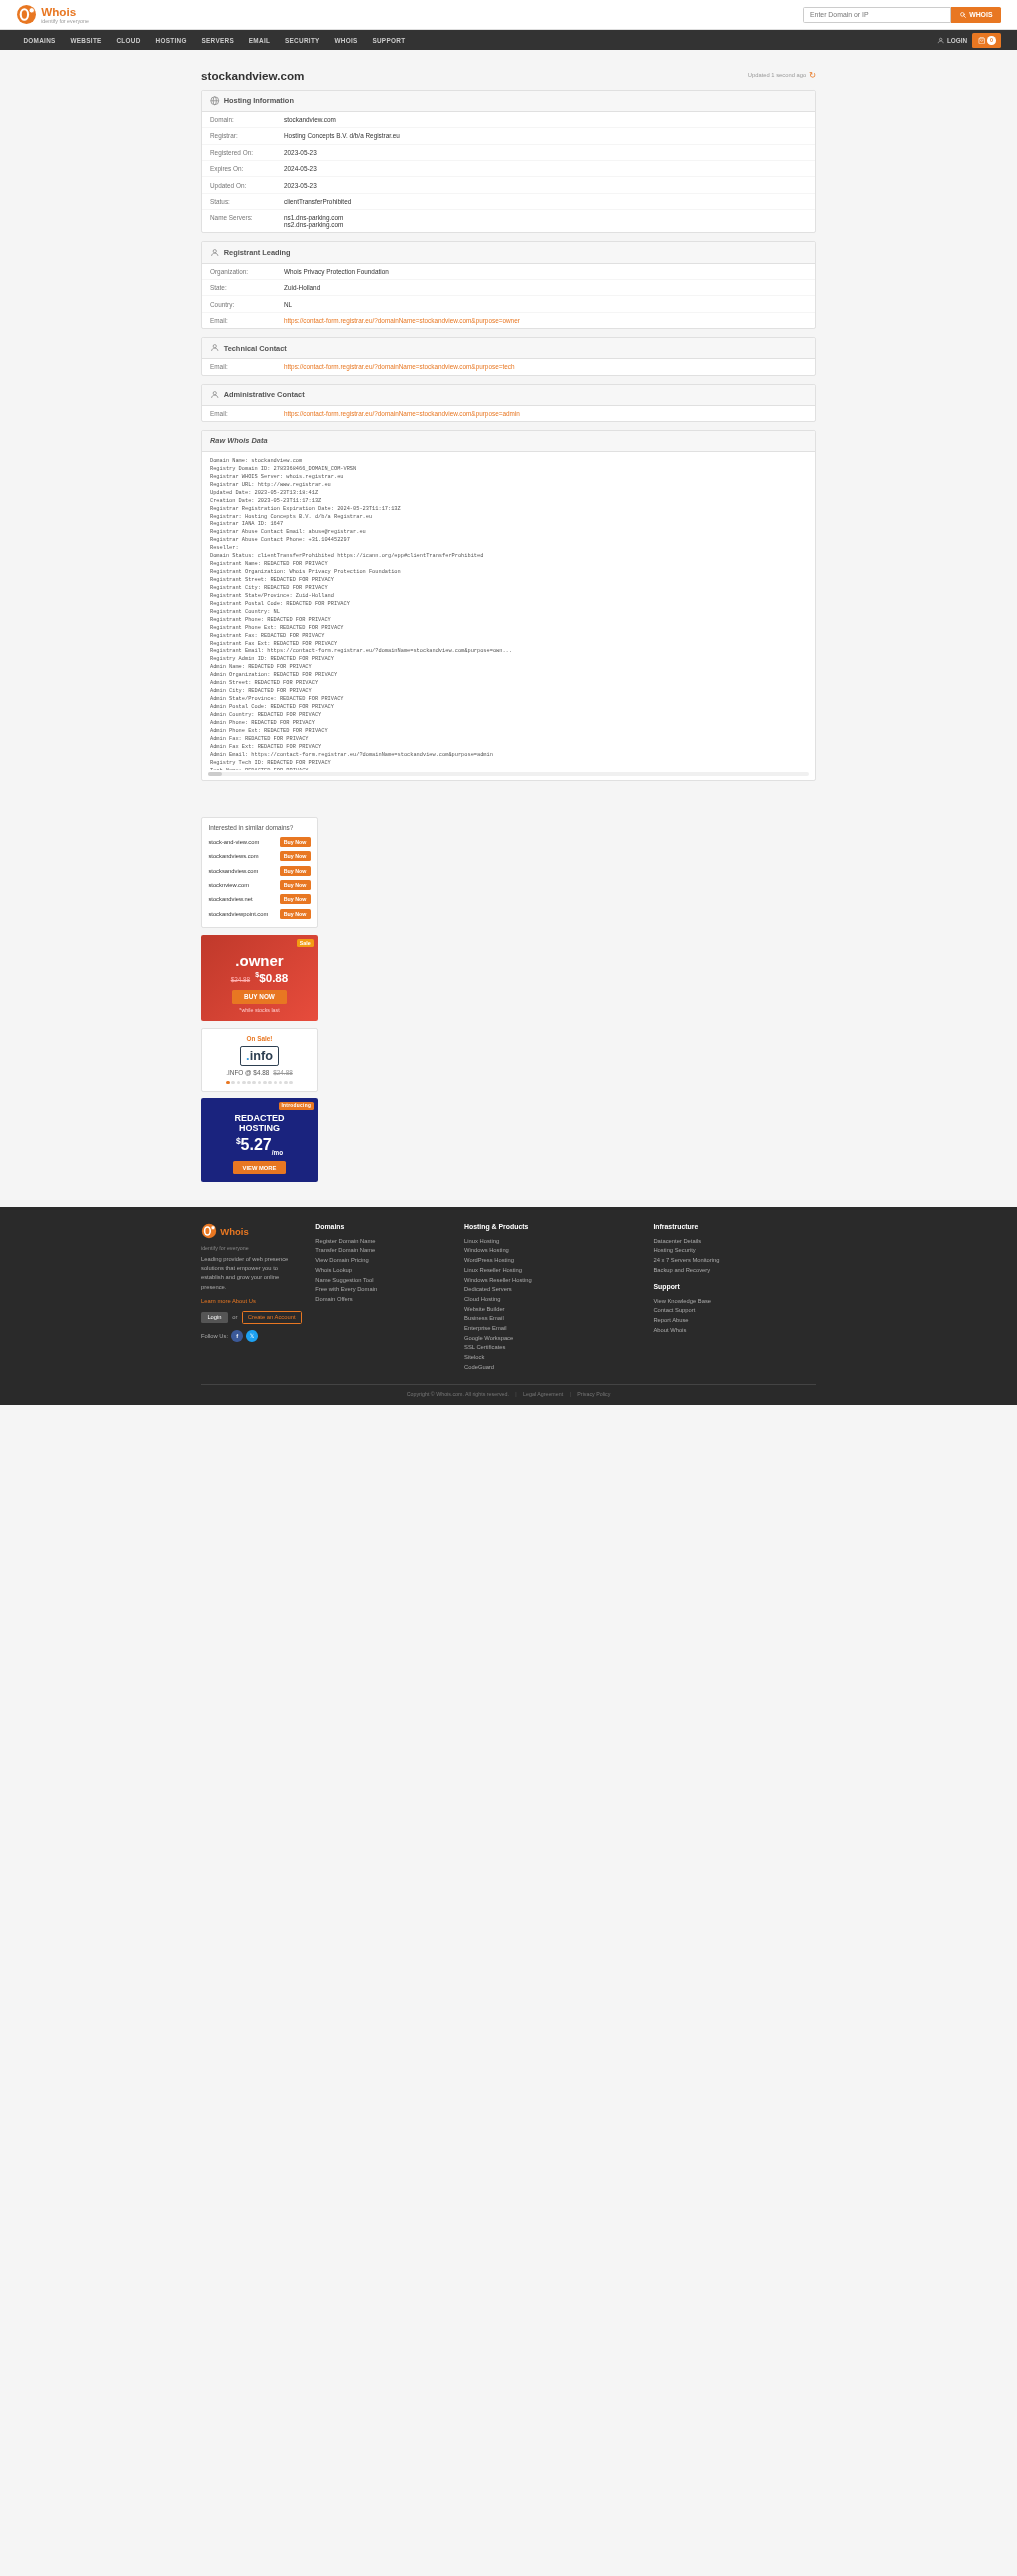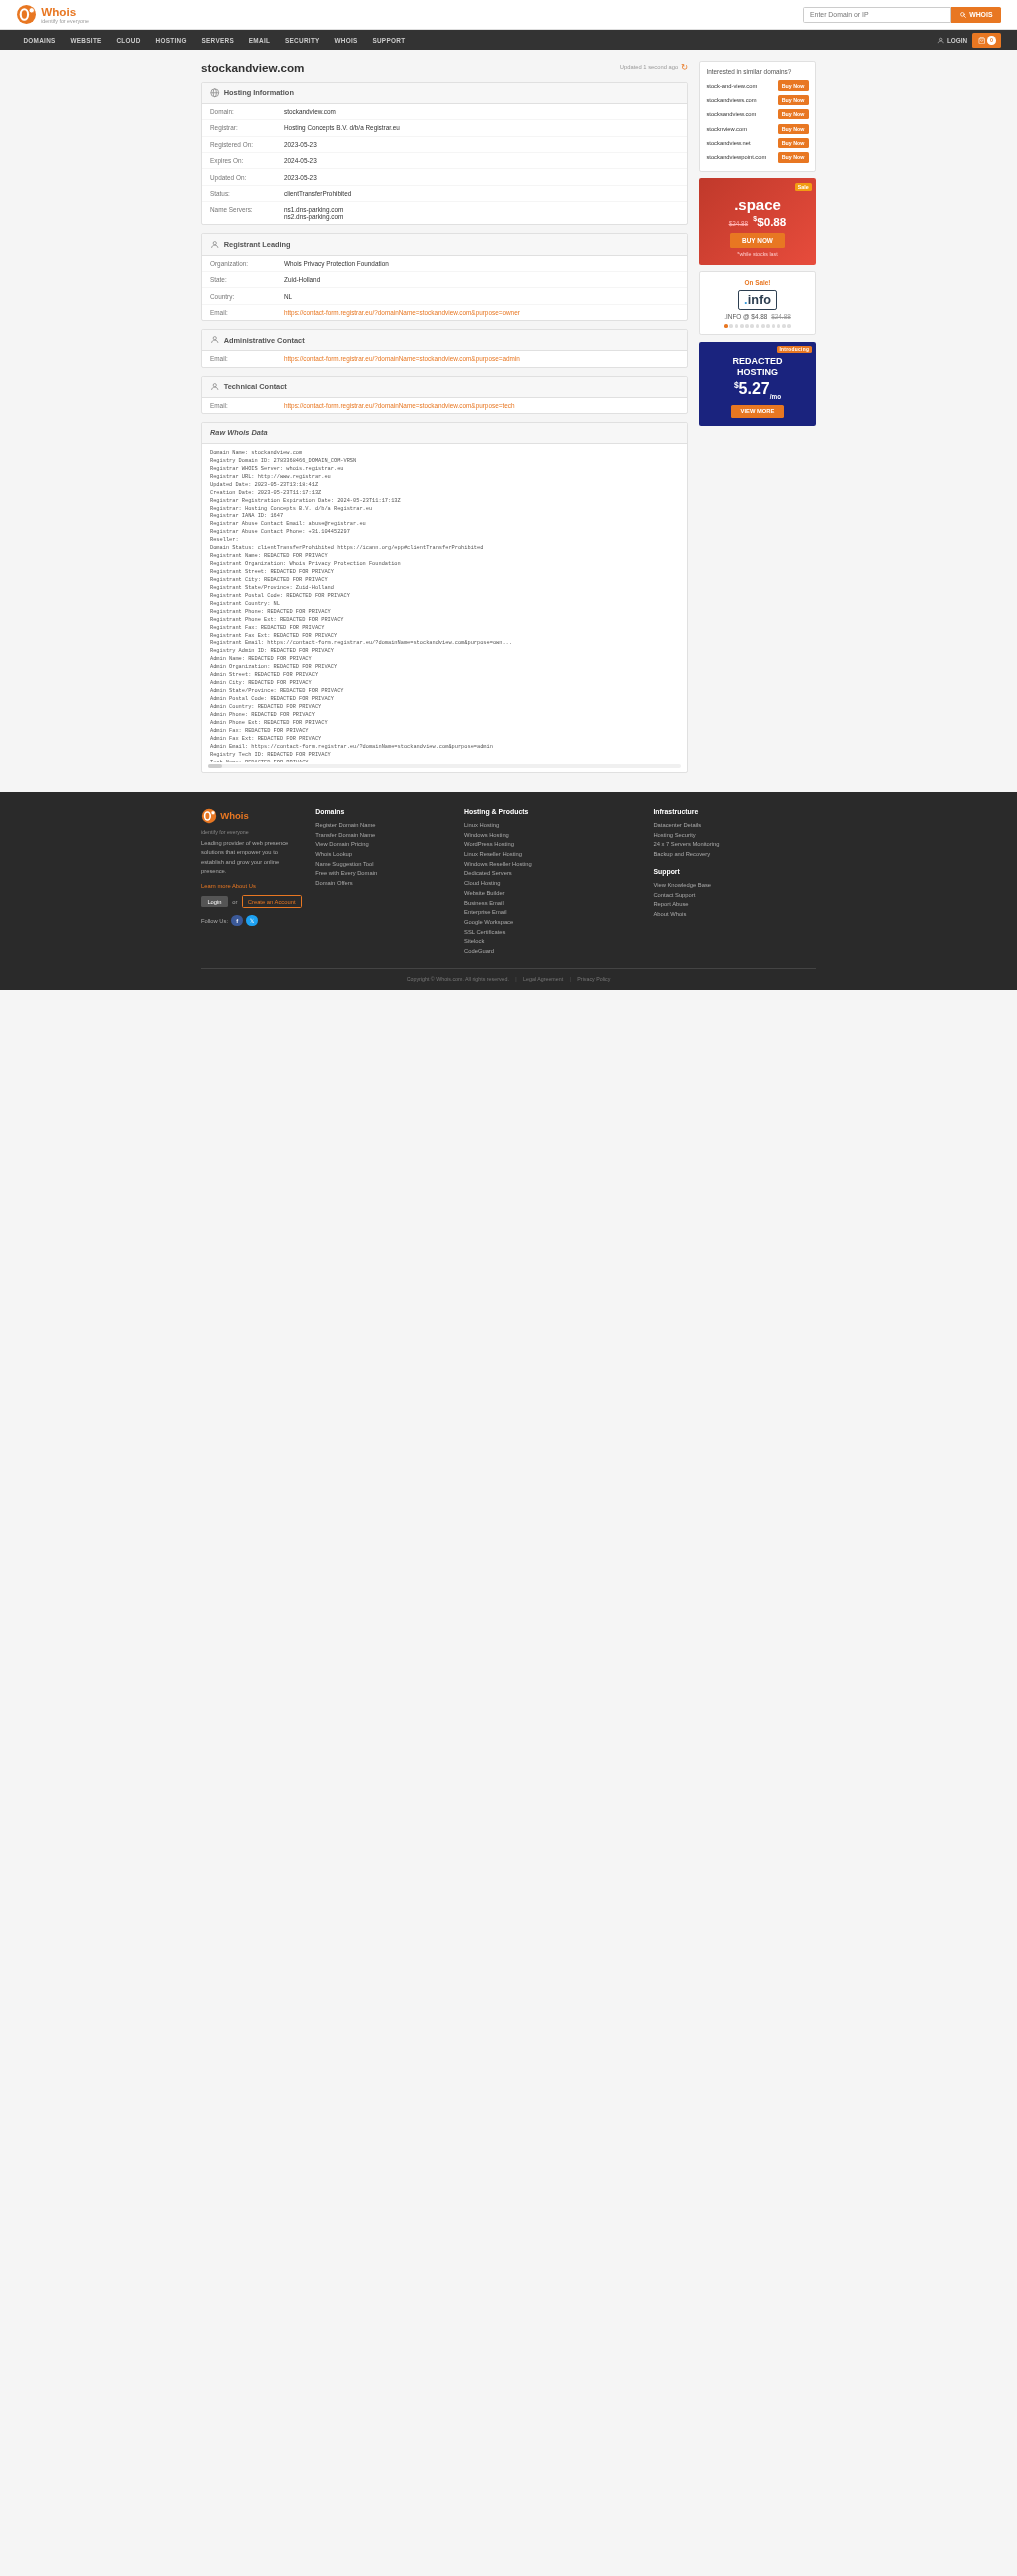--- a/index.html
+++ b/index.html
@@ -55,21 +55,21 @@
     <span style="background:#e87722;color:#fff;padding:3.2px 5.3px;border-radius:1.6px;font-size:6.4px;font-weight:bold;cursor:pointer;display:flex;align-items:center;gap:2.1px;">
       <svg width="7.4" height="7.4" viewBox="0 0 24 24" fill="none" stroke="white" stroke-width="2">
           <path d="M6 2L3 6v14a2 2 0 002 2h14a2 2 0 002-2V6l-3-4zM3 6h18M16 10a4 4 0 01-8 0"></path>
         </svg>
       <span style="background:#fff;color:#e87722;border-radius:50%;width:8.5px;height:8.5px;font-size:5.3px;display:inline-flex;align-items:center;justify-content:center;font-weight:bold;">0</span>
     </span>
   </div>
 </nav>
 
 <div style="background:#f5f5f5;padding:10.6px 16px;">
-  <div style="max-width:615px;margin:0 auto;display:flex;gap:11px;">
+  <div style="max-width:615px;margin:8px auto;display:flex;gap:28px;flex-direction:column;">
 
     <div style="flex:1;min-width:0;">
 
       <div style="display:flex;align-items:center;justify-content:space-between;margin-bottom:8px;">
         <h1 style="font-size:11.7px;font-weight:bold;color:#333;">stockandview.com</h1>
         <div style="display:flex;align-items:center;gap:2.7px;font-size:5.8px;color:#999;">
           <span>Updated 1 second ago</span>
           <span style="color:#e87722;font-size:8.5px;cursor:pointer;">↻</span>
         </div>
       </div>
@@ -147,45 +147,45 @@
         </tbody>
           </table>
       </div>
 
       <div style="background:#fff;border:0.5px solid #e0e0e0;border-radius:2.1px;margin-bottom:8px;">
         <div style="background:#f7f7f7;padding:5.3px 8px;display:flex;align-items:center;gap:4.2px;border-bottom:0.5px solid #e0e0e0;border-radius:2.1px 2.1px 0 0;">
           <svg width="9.5" height="9.5" viewBox="0 0 24 24" fill="none" stroke="#888" stroke-width="2">
               <circle cx="12" cy="8" r="4"></circle>
               <path d="M4 20c0-4 3.6-7 8-7s8 3 8 7"></path>
             </svg>
-          <span style="font-size:7.4px;font-weight:bold;color:#555;">Administrative Contact</span>
+          <span style="font-size:7.4px;font-weight:bold;color:#555;">Technical Contact</span>
         </div>
         <table style="width:100%;border-collapse:collapse;">
           <tbody>
               <tr>
             <td style="color:#777;width:74px;padding:4.2px 8px;font-size:6.4px;vertical-align:top;">Email:</td>
-            <td style="padding:4.2px 8px;font-size:6.4px;"><a style="color:#e87722;text-decoration:none;font-size:6.4px;word-break:break-all;">https://contact-form.registrar.eu/?domainName=stockandview.com&amp;purpose=admin</a></td>
+            <td style="padding:4.2px 8px;font-size:6.4px;"><a style="color:#e87722;text-decoration:none;font-size:6.4px;word-break:break-all;">https://contact-form.registrar.eu/?domainName=stockandview.com&amp;purpose=tech</a></td>
           </tr>
         </tbody>
           </table>
       </div>
 
       <div style="background:#fff;border:0.5px solid #e0e0e0;border-radius:2.1px;margin-bottom:8px;">
         <div style="background:#f7f7f7;padding:5.3px 8px;display:flex;align-items:center;gap:4.2px;border-bottom:0.5px solid #e0e0e0;border-radius:2.1px 2.1px 0 0;">
           <svg width="9.5" height="9.5" viewBox="0 0 24 24" fill="none" stroke="#888" stroke-width="2">
               <circle cx="12" cy="8" r="4"></circle>
               <path d="M4 20c0-4 3.6-7 8-7s8 3 8 7"></path>
             </svg>
-          <span style="font-size:7.4px;font-weight:bold;color:#555;">Technical Contact</span>
+          <span style="font-size:7.4px;font-weight:bold;color:#555;">Administrative Contact</span>
         </div>
         <table style="width:100%;border-collapse:collapse;">
           <tbody>
               <tr>
             <td style="color:#777;width:74px;padding:4.2px 8px;font-size:6.4px;vertical-align:top;">Email:</td>
-            <td style="padding:4.2px 8px;font-size:6.4px;"><a style="color:#e87722;text-decoration:none;font-size:6.4px;word-break:break-all;">https://contact-form.registrar.eu/?domainName=stockandview.com&amp;purpose=tech</a></td>
+            <td style="padding:4.2px 8px;font-size:6.4px;"><a style="color:#e87722;text-decoration:none;font-size:6.4px;word-break:break-all;">https://contact-form.registrar.eu/?domainName=stockandview.com&amp;purpose=admin</a></td>
           </tr>
         </tbody>
           </table>
       </div>
 
       <div style="background:#fff;border:0.5px solid #e0e0e0;border-radius:2.1px;margin-bottom:8px;">
         <div style="background:#f7f7f7;padding:5.3px 8px;border-bottom:0.5px solid #e0e0e0;border-radius:2.1px 2.1px 0 0;font-style:italic;">
           <span style="font-size:7.4px;font-weight:bold;color:#555;">Raw Whois Data</span>
         </div>
         <div style="padding:6.4px 8px;font-family:'Courier New',monospace;font-size:5.3px;color:#555;line-height:1.5;overflow-x:auto;white-space:pre-wrap;word-break:break-all;max-height:318px;overflow-y:auto;">Domain Name: stockandview.com
@@ -300,21 +300,21 @@
           <button style="background:#e87722;color:#fff;border:none;padding:2.1px 4.2px;font-size:5.3px;font-weight:bold;border-radius:1.6px;cursor:pointer;">Buy Now</button>
         </div>
         <div style="display:flex;align-items:center;justify-content:space-between;margin-bottom:2.1px;">
           <span style="font-size:5.8px;color:#333;">stockandviewpoint.com</span>
           <button style="background:#e87722;color:#fff;border:none;padding:2.1px 4.2px;font-size:5.3px;font-weight:bold;border-radius:1.6px;cursor:pointer;">Buy Now</button>
         </div>
       </div>
 
       <div style="background:linear-gradient(135deg,#c0392b,#e74c3c);border-radius:2.1px;margin-bottom:6.4px;padding:8px;text-align:center;position:relative;">
         <span style="background:#f39c12;color:#fff;font-size:5.3px;font-weight:bold;padding:1.1px 3.2px;border-radius:1.6px;position:absolute;top:4.2px;right:4.2px;">Sale</span>
-        <div style="font-size:15px;font-weight:bold;color:#fff;margin:9.5px 0 2.1px;">.space</div>
+        <div style="font-size:15px;font-weight:bold;color:#fff;margin:9.5px 0 2.1px;">.owner</div>
         <div style="margin-bottom:3.2px;">
           <span style="font-size:6.4px;text-decoration:line-through;color:#ffb3b3;margin-right:3.2px;">$24.88</span>
           <span style="font-size:11.7px;font-weight:bold;color:#fff;"><sup style="font-size:6.9px;font-weight:bold;">$</sup><span style="font-size:11.7px;">$0.88</span></span>
         </div>
         <button style="background:#e87722;color:#fff;border:none;padding:3.7px 11.7px;font-size:6.4px;font-weight:bold;border-radius:1.6px;cursor:pointer;margin-top:2.1px;">BUY NOW</button>
         <div style="font-size:5.3px;color:#ffcccc;margin-top:3.2px;">*while stocks last</div>
       </div>
 
       <div style="background:#fff;border:0.5px solid #e0e0e0;border-radius:2.1px;padding:6.4px;text-align:center;margin-bottom:6.4px;">
         <div style="color:#e87722;font-size:6.4px;font-weight:bold;margin-bottom:4.2px;">On Sale!</div>

